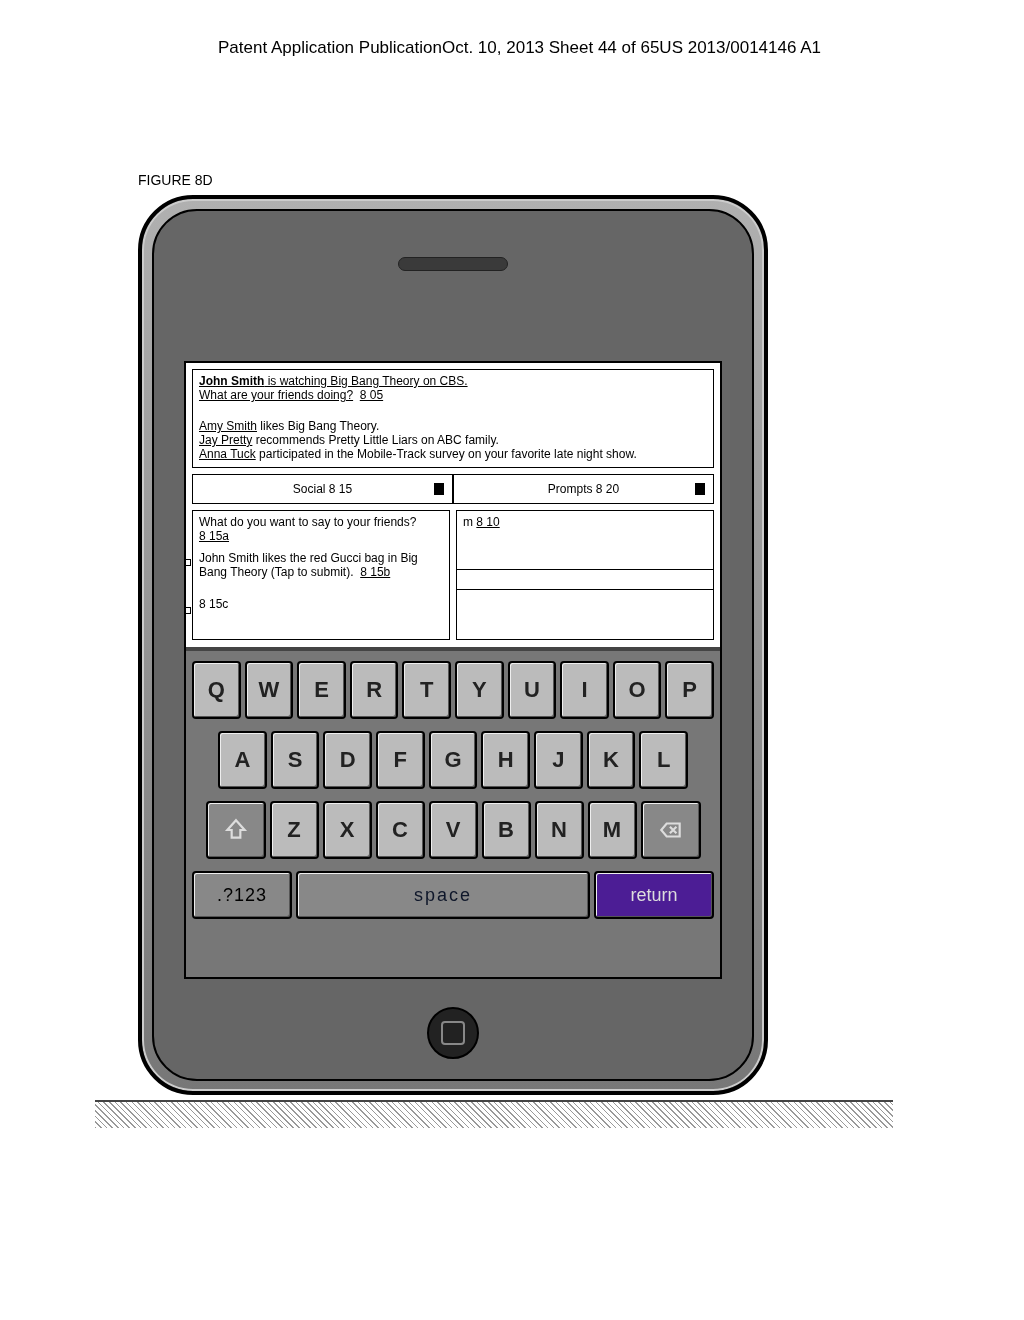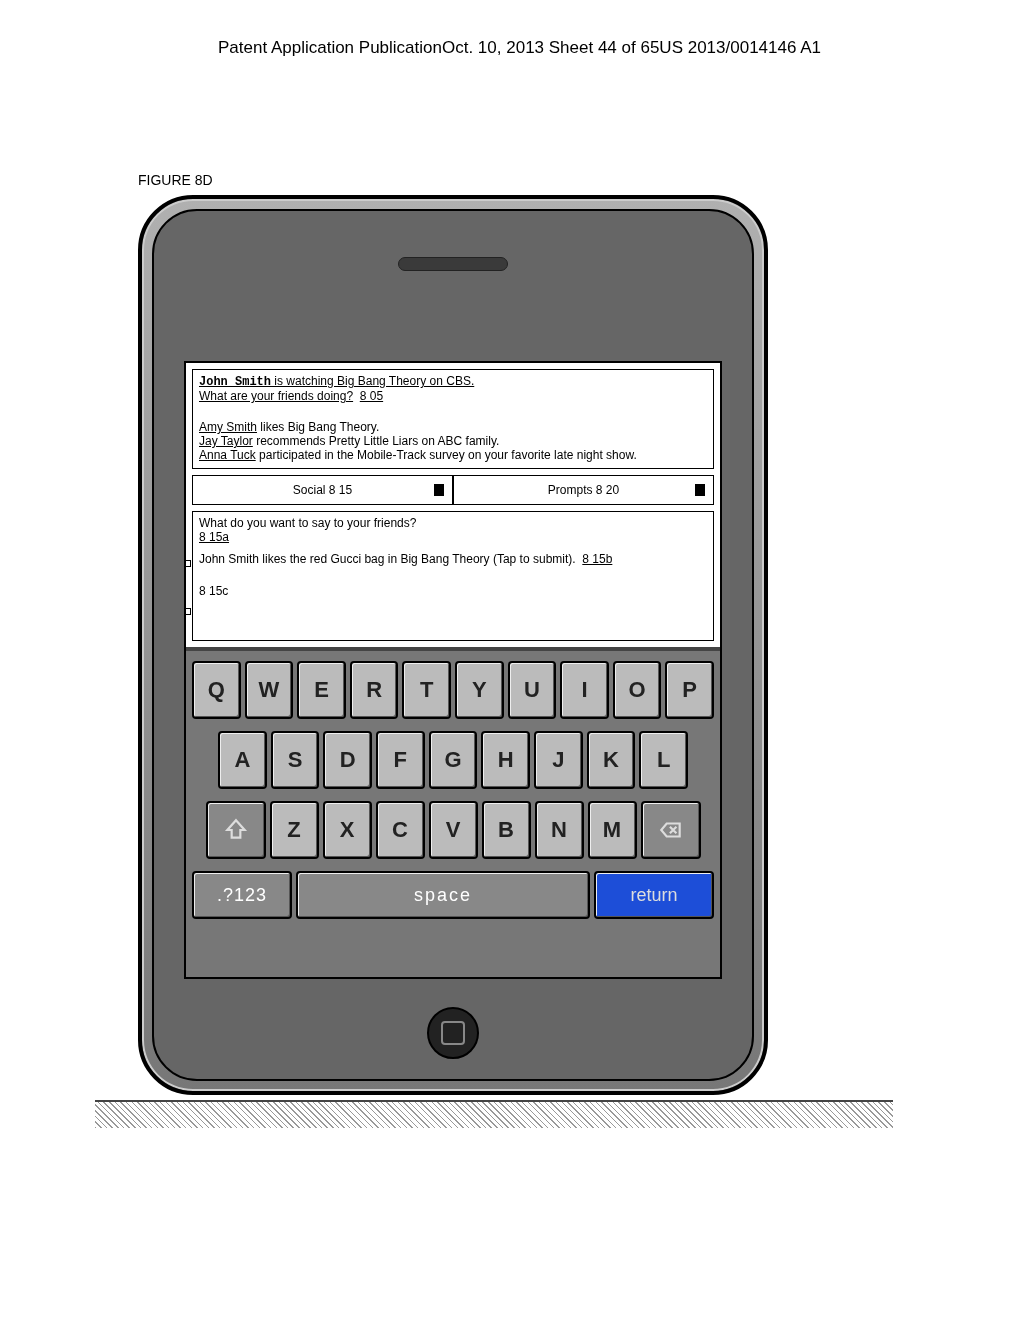--- a/index.html
+++ b/index.html
@@ -90,21 +90,21 @@
     overflow: hidden;
   }
 
   
   .feed-box {
     margin: 6px;
     border: 1px solid #000;
     padding: 4px 6px 6px 6px;
     font-size: 12px;
   }
-  .feed-box .status-line .bold { font-weight: bold; text-decoration: underline; font-family: Liberation Mono, monospace; }
+  .feed-box .status-line .bold { font-weight: bold; text-decoration: underline; }
   .feed-box .status-line span.u { text-decoration: underline; }
   .feed-box .q { text-decoration: underline; }
   .feed-box .items { margin-top: 17px; }
   .feed-box .items div span.u { text-decoration: underline; }
 
   
   .tabs-row {
     display: flex;
     margin: 0 6px;
     gap: 0;
@@ -125,21 +125,20 @@
     width: 10px;
     height: 12px;
     background: #000;
   }
 
   
   .columns {
     display: flex;
     margin: 6px 6px 0 6px;
     gap: 6px;
-    flex-direction: column;
   }
   .col {
     flex: 1;
     border: 1px solid #000;
     min-height: 130px;
     padding: 4px 6px;
     font-size: 12px;
     position: relative;
   }
   .col .u { text-decoration: underline; }
@@ -190,23 +189,23 @@
     font-weight: bold;
     font-size: 22px;
     color: #222;
     box-shadow: inset 1px 1px 0 #eee, inset -1px -1px 0 #555;
   }
   .krow2 { padding: 0 30px; }
   .krow3 { padding: 0 4px; }
   .key.shift, .key.back { width: 60px; background: #888; }
   .key.shift svg, .key.back svg { width: 26px; height: 26px; }
   .krow4 .key { height: 48px; font-size: 18px; }
-  .key.sym { width: 100px; background: #888; color:#ffffff; letter-spacing:1px; font-weight:normal;}
-  .key.space { flex: 1; background: #888; color:#ffffff; font-weight:normal; letter-spacing:2px;}
-  .key.return { width: 120px; background: #1d4ed8; color:#ddd; font-weight:normal;}
+  .key.sym { width: 100px; background: #888; color:#000000; letter-spacing:1px; font-weight:normal;}
+  .key.space { flex: 1; background: #888; color:#0f172a; font-weight:normal; letter-spacing:2px;}
+  .key.return { width: 120px; background: #4c1d95; color:#ddd; font-weight:normal;}
 
   
   .hatch {
     position: absolute;
     left: 95px;
     right: 131px;
     top: 1100px;
     height: 28px;
     background: repeating-linear-gradient(45deg, #999 0, #999 1px, transparent 1px, transparent 4px);
     border-top: 2px solid #444;
@@ -232,21 +231,21 @@
       <div class="feed-box">
         <div class="status-line">
           <span class="bold u">John Smith</span><span class="u"> is watching Big Bang Theory on CBS.</span>
         </div>
         <div>
           <span class="q">What are your friends doing?</span>
           &nbsp;<span class="q">8 05</span>
         </div>
         <div class="items">
           <div><span class="u">Amy Smith</span><span> likes Big Bang Theory.</span></div>
-          <div><span class="u">Jay Taylor</span><span> recommends Pretty Little Liars on ABC family.</span></div>
+          <div><span class="u">Jay Pretty</span><span> recommends Pretty Little Liars on ABC family.</span></div>
           <div><span class="u">Anna Tuck</span><span> participated in the Mobile-Track  survey on your favorite late night show.</span></div>
         </div>
       </div>
 
       <div class="tabs-row">
         <div class="tab">
           <span>Social 8 15</span>
           <span class="arrow"></span>
         </div>
         <div class="tab">

